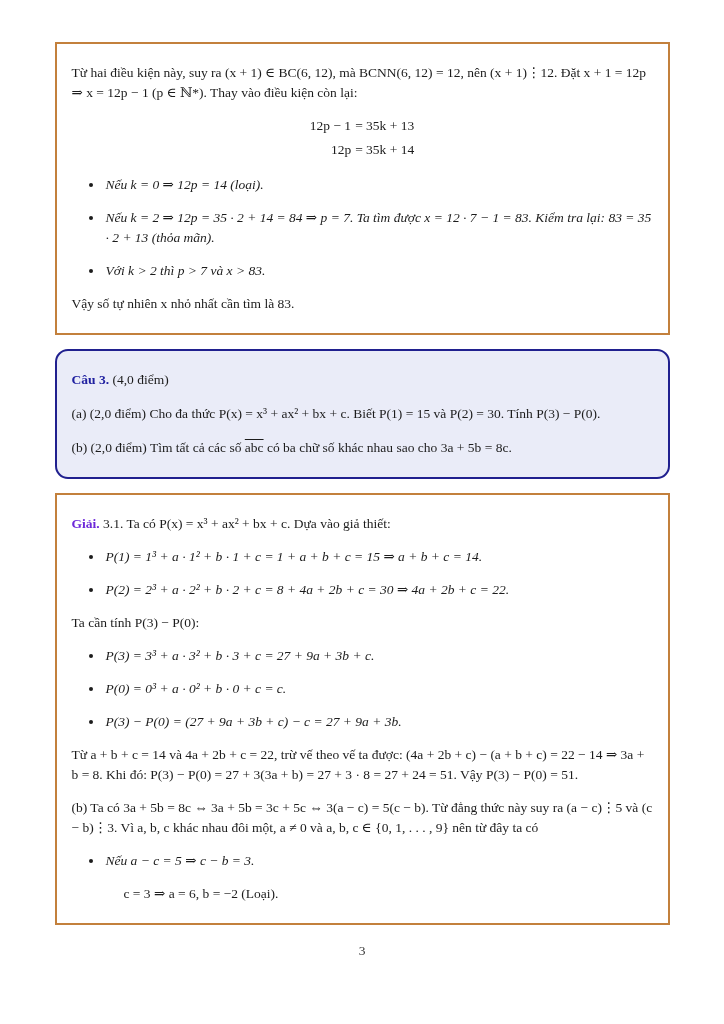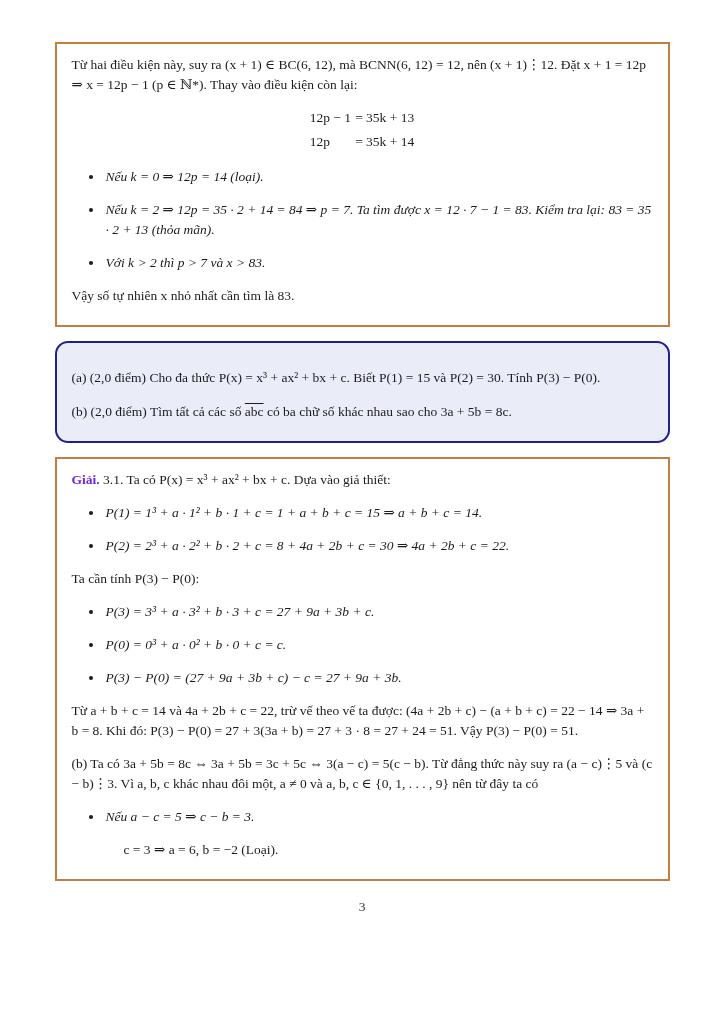--- a/index.html
+++ b/index.html
@@ -6,29 +6,29 @@
   body{
     width:724px;height:1024px;position:relative;overflow:hidden;
     font-family:"Liberation Serif","DejaVu Serif",serif;
     font-size:13.5px;line-height:20px;color:#1c1c1c;
   }
   .page{width:615px;margin:0 auto;padding-top:42px;}
   .box{box-sizing:border-box;width:615px;padding:11px 15px;margin-bottom:14px;}
   .box-orange{border:2px solid #c3803c;background:#ffffff;}
   .box-blue{border:2.5px solid #20208f;background:#eaecf8;border-radius:13px;}
   p{margin:8px 0;}
-  p:first-child{margin-top:0;}
+  p:first-child{margin-top:8px;}
   .q-label{color:#2020a0;font-weight:bold;}
   .sol-label{color:#6d28d9;font-weight:bold;}
   ul{margin:13px 0 13px 0;padding-left:32px;list-style:disc;font-style:italic;}
   li{margin-bottom:13px;padding-left:2px;}
   li:last-child{margin-bottom:0;}
   .eqalign{display:table;margin:11px auto;}
   .eqrow{display:table-row;}
-  .eqrow .lhs{display:table-cell;padding-right:4px;}
+  .eqrow .lhs{display:table-cell;text-align:right;padding-right:4px;}
   .eqrow .rhs{display:table-cell;text-align:left;}
   .eqrow .lhs,.eqrow .rhs{padding-top:2px;padding-bottom:2px;}
   .sub-lines{margin:10px 0 2px 52px;}
   .sub-lines div{margin-bottom:8px;}
   .overline{text-decoration:overline;}
   .page-number{text-align:center;margin-top:16px;color:#333;}
 </style>
 </head>
 <body>
 
@@ -48,20 +48,21 @@
     </div>
     <ul>
       <li>Nếu k = 0 ⇒ 12p = 14 (loại).</li>
       <li>Nếu k = 2 ⇒ 12p = 35 · 2 + 14 = 84 ⇒ p = 7. Ta tìm được x = 12 · 7 − 1 = 83. Kiểm tra lại: 83 = 35 · 2 + 13 (thỏa mãn).</li>
       <li>Với k &gt; 2 thì p &gt; 7 và x &gt; 83.</li>
     </ul>
     <p>Vậy số tự nhiên x nhỏ nhất cần tìm là 83.</p>
   </div>
 
   <div class="box box-blue">
+    <p><span class="q-label">Câu 3.</span> <span>(4,0 điểm)</span></p>
     <p style="margin-top:14px;">(a) (2,0 điểm) Cho đa thức P(x) = x³ + ax² + bx + c. Biết P(1) = 15 và P(2) = 30. Tính P(3) − P(0).</p>
     <p style="margin-top:14px;"><span>(b) (2,0 điểm) Tìm tất cả các số </span><span class="overline">abc</span><span> có ba chữ số khác nhau sao cho 3a + 5b = 8c.</span></p>
   </div>
 
   <div class="box box-orange">
     <p><span class="sol-label">Giải.</span> <span>3.1. Ta có P(x) = x³ + ax² + bx + c. Dựa vào giả thiết:</span></p>
     <ul>
       <li>P(1) = 1³ + a · 1² + b · 1 + c = 1 + a + b + c = 15 ⇒ a + b + c = 14.</li>
       <li>P(2) = 2³ + a · 2² + b · 2 + c = 8 + 4a + 2b + c = 30 ⇒ 4a + 2b + c = 22.</li>
     </ul>

